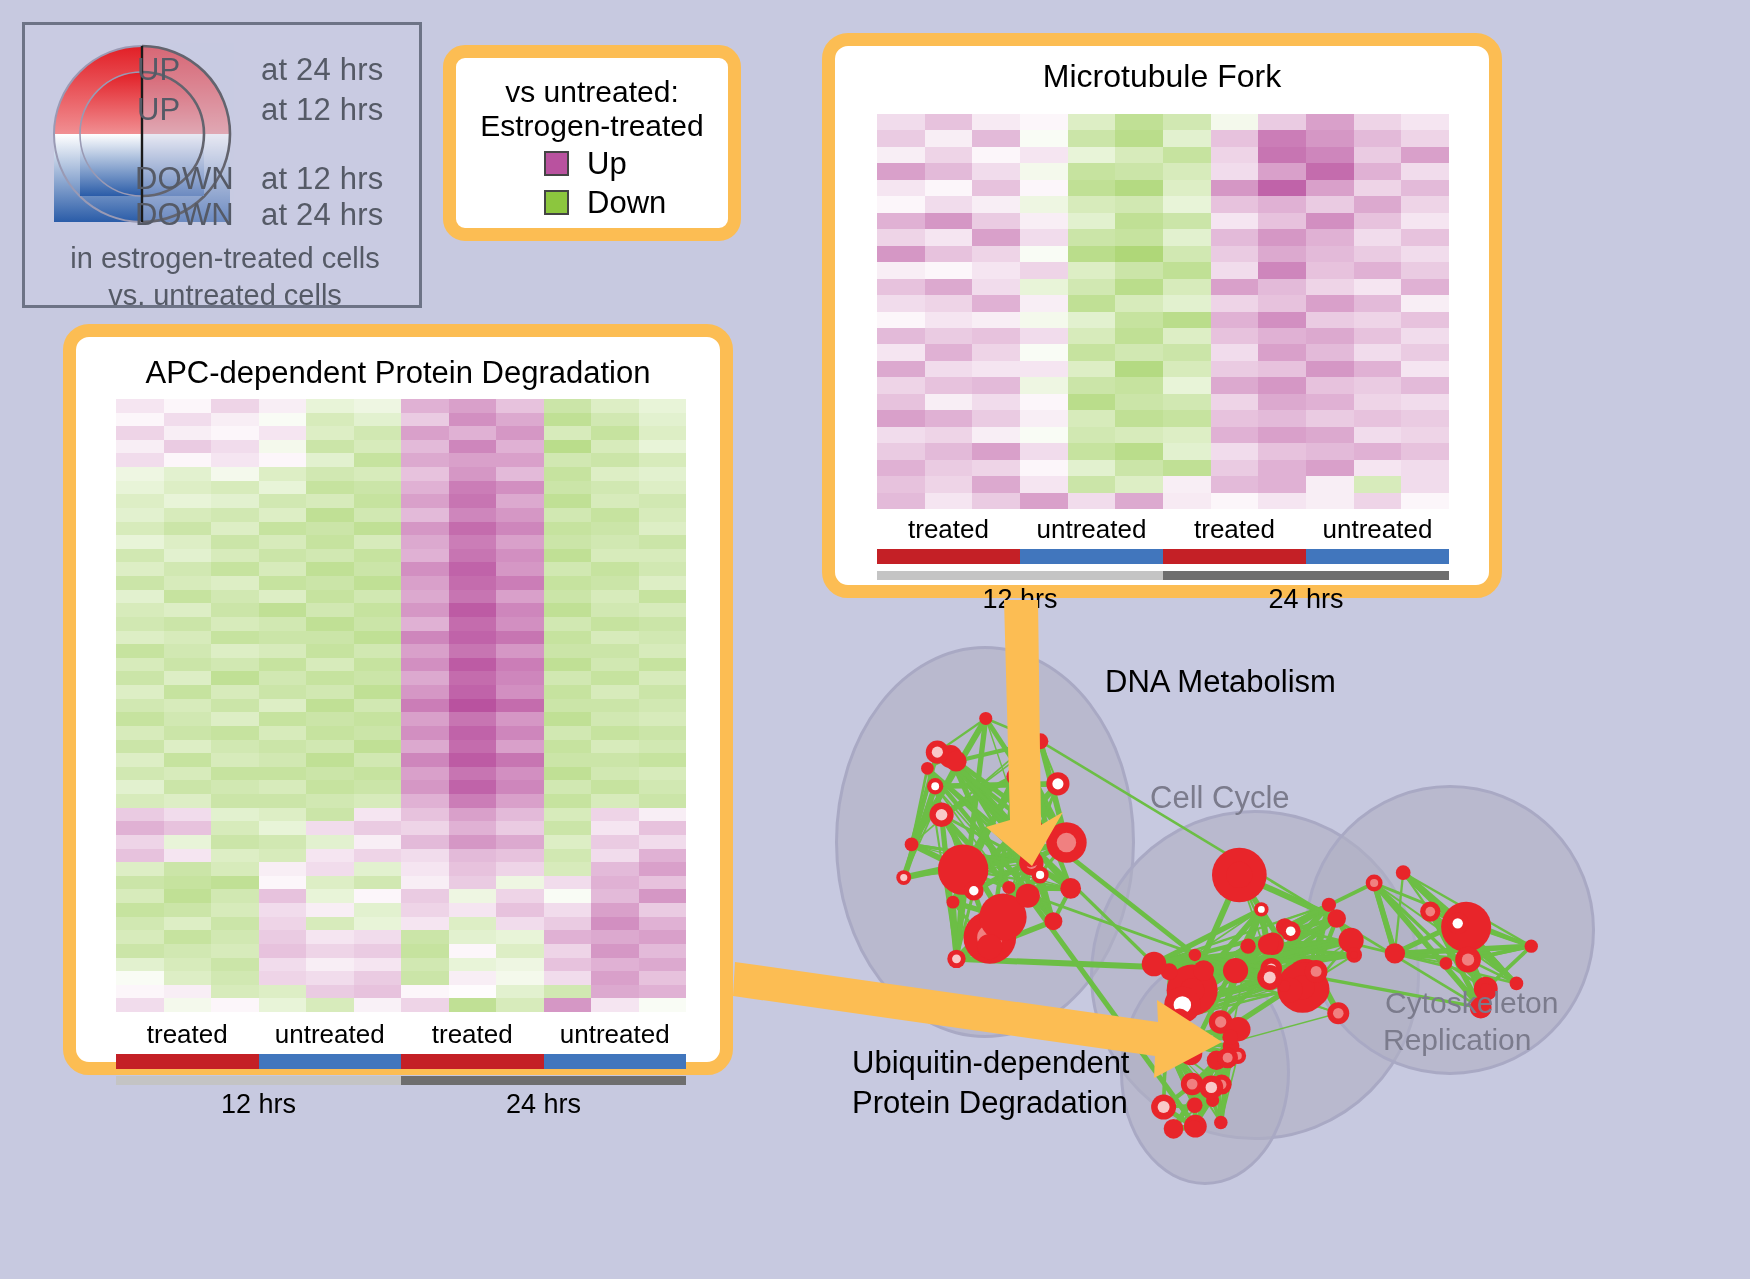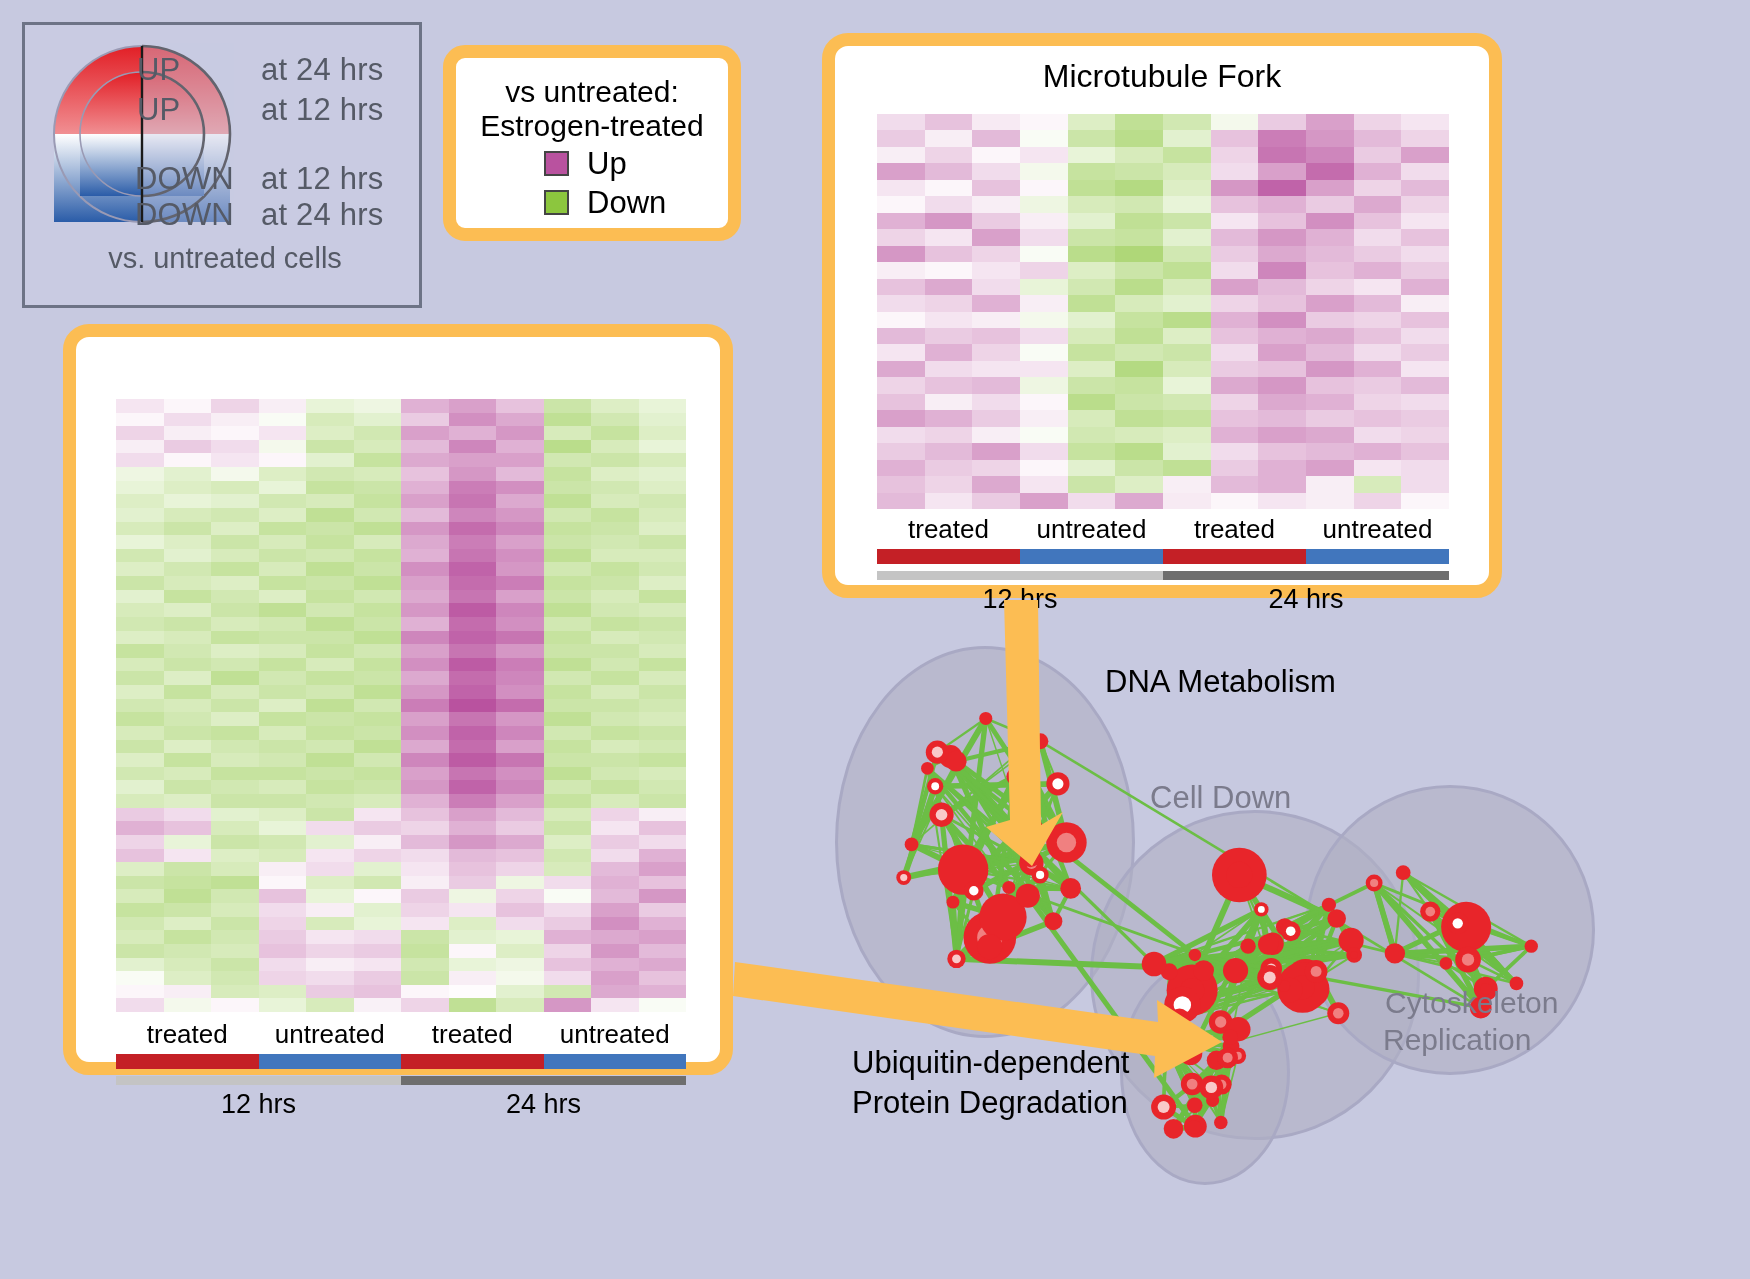--- a/index.html
+++ b/index.html
@@ -114,20 +114,21 @@
       <span class="ckTxt" style="left:236px;top:27px;">at 24 hrs</span>
       <span class="ckTxt" style="left:112px;top:67px;">UP</span>
       <span class="ckTxt" style="left:236px;top:67px;">at 12 hrs</span>
       <span class="ckTxt" style="left:110px;top:136px;">DOWN</span>
       <span class="ckTxt" style="left:236px;top:136px;">at 12 hrs</span>
       <span class="ckTxt" style="left:110px;top:172px;">DOWN</span>
       <span class="ckTxt" style="left:236px;top:172px;">at 24 hrs</span>
     </div>
 
     <div id="ckFoot">
+      <div>in estrogen-treated cells</div>
       <div>vs. untreated cells</div>
     </div>
   </div>
 
   <div id="legendPanel" class="opanel">
     <div class="lgTitle">
       <div>vs untreated:</div>
       <div>Estrogen-treated</div>
     </div>
     <div class="lgRow">
@@ -448,20 +449,21 @@
         <div style="background: rgb(196, 196, 196);"></div>
         <div style="background: rgb(110, 110, 110);"></div>
       </div>
     <div class="timeLabels" id="tlFork" style="left:42px;top:538px;width:572px;">
         <span>12 hrs</span>
         <span>24 hrs</span>
       </div>
   </div>
 
   <div id="apcPanel" class="opanel">
+    <div class="panelTitle">APC-dependent Protein Degradation</div>
     <div class="hm" id="hmApc" style="left: 40px; top: 62px; width: 570px; height: 613px; grid-template-columns: repeat(12, 1fr); grid-template-rows: repeat(45, 1fr);">
         <div style="background: rgb(245, 229, 241);"></div>
         <div style="background: rgb(252, 246, 250);"></div>
         <div style="background: rgb(238, 212, 231);"></div>
         <div style="background: rgb(248, 238, 245);"></div>
         <div style="background: rgb(232, 244, 216);"></div>
         <div style="background: rgb(238, 246, 226);"></div>
         <div style="background: rgb(224, 177, 212);"></div>
         <div style="background: rgb(217, 160, 202);"></div>
         <div style="background: rgb(231, 194, 221);"></div>
@@ -1683,21 +1685,21 @@
         <g>
           <circle cx="427.64875406056274" cy="437.83232718353906" r="10.39339473722195" fill="#e8252a"></circle>
           <circle cx="427.64875406056274" cy="437.83232718353906" r="4.988829473866536" fill="#f08080"></circle>
         </g>
         <g>
           <circle cx="394.3843433460892" cy="506.8803225607562" r="6.870636475212237" fill="#e8252a"></circle>
         </g>
       </svg>
 
     <span class="netLabel dark" style="left:305px;top:44px;">DNA Metabolism</span>
-    <span class="netLabel grey" style="left:350px;top:160px;">Cell Down</span>
+    <span class="netLabel grey" style="left:350px;top:160px;">Cell Cycle</span>
     <span class="netLabel grey sm" style="left:585px;top:365px;">Cytoskeleton</span>
     <span class="netLabel grey sm" style="left:583px;top:402px;">Replication</span>
     <span class="netLabel dark" style="left:52px;top:425px;">Ubiquitin-dependent</span>
     <span class="netLabel dark" style="left:52px;top:465px;">Protein Degradation</span>
   </div>
 
   <svg class="arrow" style="left:0;top:0;width:1750px;height:1279px;pointer-events:none;">
 
     <g>
       <polygon points="1004,600 1038,600 1041,825 1063,812 1032,866 986,827 1010,820" fill="#fcbd53"></polygon>

